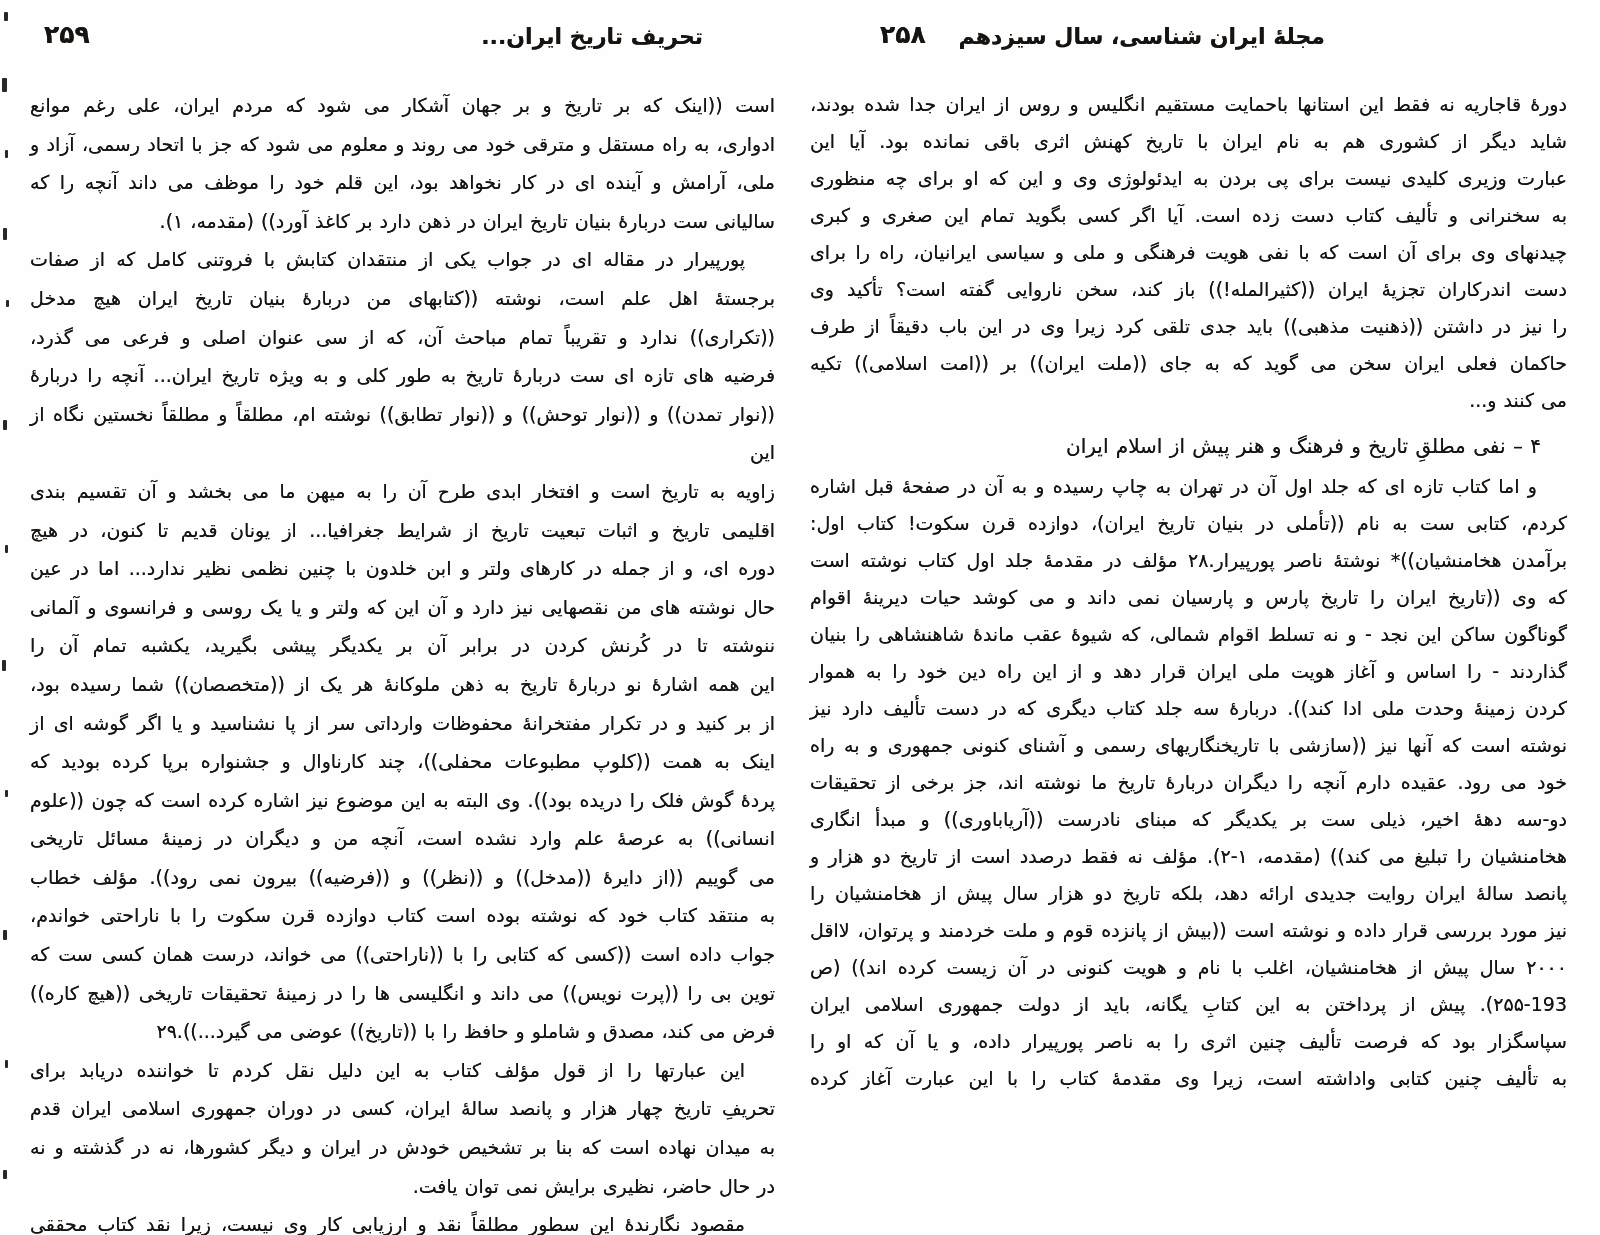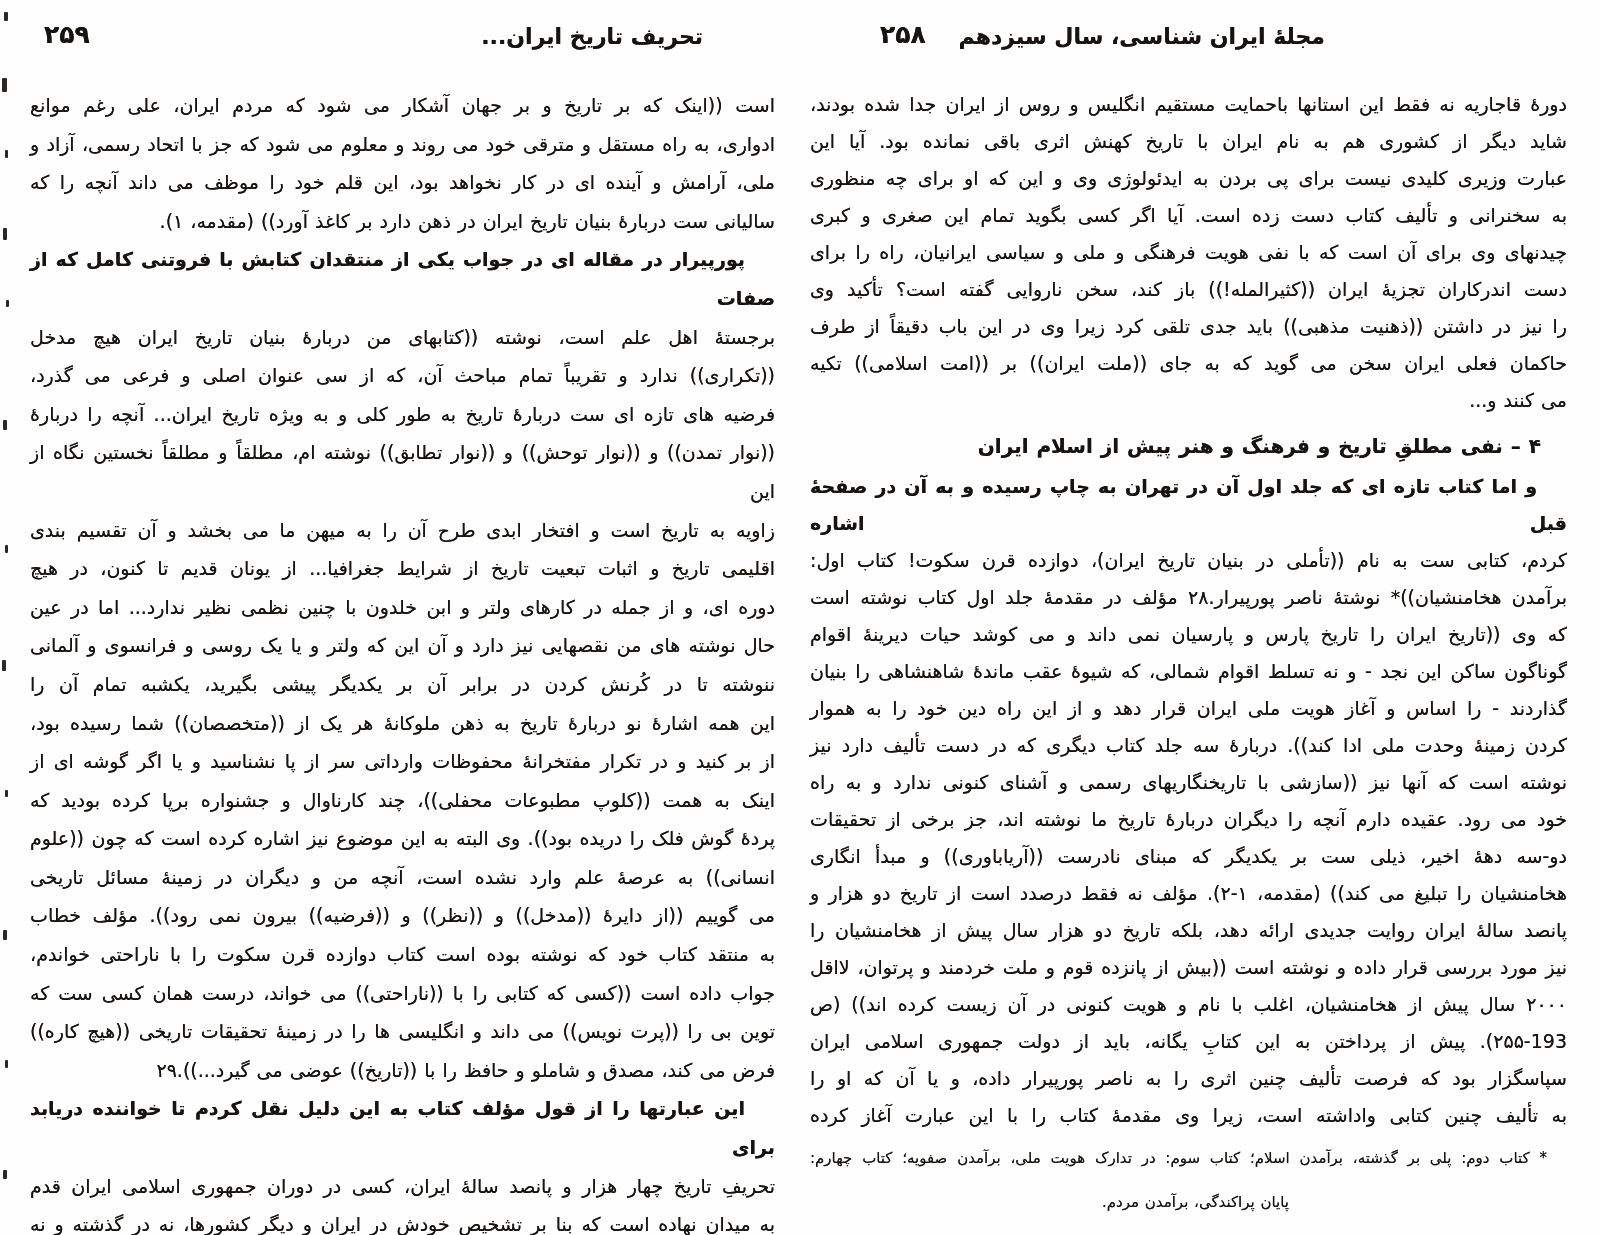--- a/index.html
+++ b/index.html
@@ -34,24 +34,24 @@
   .body-text{position:absolute;top:86px;right:0;left:0;}
   #page-left  .body-text .line{line-height:38.6px;}
   #page-right .body-text .line{line-height:37px;}
 
   .line{
     font-size:19px;
     text-align:justify;text-align-last:justify;
     text-shadow:0 0 .55px rgba(22,18,14,.8);
     word-spacing:1px;
   }
-  .line.pi{text-indent:30px;font-weight:bold;}
+  .line.pi{text-indent:30px;}
   .line.pe{text-align:right;text-align-last:right;}
   .line.h{
-    font-weight:700;text-align:right;text-align-last:right;
+    font-weight:400;text-align:right;text-align-last:right;
     text-indent:26px;font-size:20px;
     margin-top:9px;margin-bottom:3px;
   }
 
   .footnote{position:absolute;top:1136px;right:0;left:0;}
   .footnote .line{
     font-size:15px;line-height:44px;
     text-shadow:0 0 .4px rgba(22,18,14,.7);
   }
   .footnote .line.fn1{text-indent:20px;}
@@ -125,28 +125,24 @@
       <div class="line p">حاکمان فعلی ایران سخن می گوید که به جای ((ملت ایران)) بر ((امت اسلامی)) تکیه</div>
       <div class="line pe">می کنند و...</div>
       <div class="line h">۴ – نفی مطلقِ تاریخ و فرهنگ و هنر پیش از اسلام ایران</div>
       <div class="line pi">و اما کتاب تازه ای که جلد اول آن در تهران به چاپ رسیده و به آن در صفحهٔ قبل اشاره</div>
       <div class="line p">کردم، کتابی ست به نام ((تأملی در بنیان تاریخ ایران)، دوازده قرن سکوت! کتاب اول:</div>
       <div class="line p">برآمدن هخامنشیان))* نوشتهٔ ناصر پورپیرار.۲۸ مؤلف در مقدمهٔ جلد اول کتاب نوشته است</div>
       <div class="line p">که وی ((تاریخ ایران را تاریخ پارس و پارسیان نمی داند و می کوشد حیات دیرینهٔ اقوام</div>
       <div class="line p">گوناگون ساکن این نجد - و نه تسلط اقوام شمالی، که شیوهٔ عقب ماندهٔ شاهنشاهی را بنیان</div>
       <div class="line p">گذاردند - را اساس و آغاز هویت ملی ایران قرار دهد و از این راه دین خود را به هموار</div>
       <div class="line p">کردن زمینهٔ وحدت ملی ادا کند)). دربارهٔ سه جلد کتاب دیگری که در دست تألیف دارد نیز</div>
-      <div class="line p">نوشته است که آنها نیز ((سازشی با تاریخنگاریهای رسمی و آشنای کنونی ندارد و به راه</div>
+      <div class="line p">نوشته است که آنها نیز ((سازشی با تاریخنگاریهای رسمی و آشنای کنونی جمهوری و به راه</div>
       <div class="line p">خود می رود. عقیده دارم آنچه را دیگران دربارهٔ تاریخ ما نوشته اند، جز برخی از تحقیقات</div>
       <div class="line p">دو-سه دههٔ اخیر، ذیلی ست بر یکدیگر که مبنای نادرست ((آریاباوری)) و مبدأ انگاری</div>
       <div class="line p">هخامنشیان را تبلیغ می کند)) (مقدمه، ۱-۲). مؤلف نه فقط درصدد است از تاریخ دو هزار و</div>
       <div class="line p">پانصد سالهٔ ایران روایت جدیدی ارائه دهد،  بلکه تاریخ دو هزار سال پیش از هخامنشیان را</div>
       <div class="line p">نیز مورد بررسی قرار داده و نوشته است ((بیش از پانزده قوم و ملت خردمند و پرتوان، لااقل</div>
       <div class="line p">۲۰۰۰ سال پیش از هخامنشیان، اغلب با نام و هویت کنونی در آن زیست کرده اند)) (ص</div>
       <div class="line p">۲۵۵-193). پیش از پرداختن به این کتابِ یگانه، باید از دولت جمهوری اسلامی ایران</div>
       <div class="line p">سپاسگزار بود که فرصت تألیف چنین اثری را به ناصر پورپیرار داده، و یا آن که او را</div>
       <div class="line p">به تألیف چنین کتابی واداشته است، زیرا وی مقدمهٔ کتاب را با این عبارت آغاز کرده</div>
     </div>
-  <div class="footnote">
-      <div class="line fn1">* کتاب دوم: پلی بر گذشته، برآمدن اسلام؛ کتاب سوم: در تدارک هویت ملی، برآمدن صفویه؛ کتاب چهارم:</div>
-      <div class="line fn2">پایان پراکندگی، برآمدن مردم.</div>
-    </div>
 </div>
 
 </body></html>

